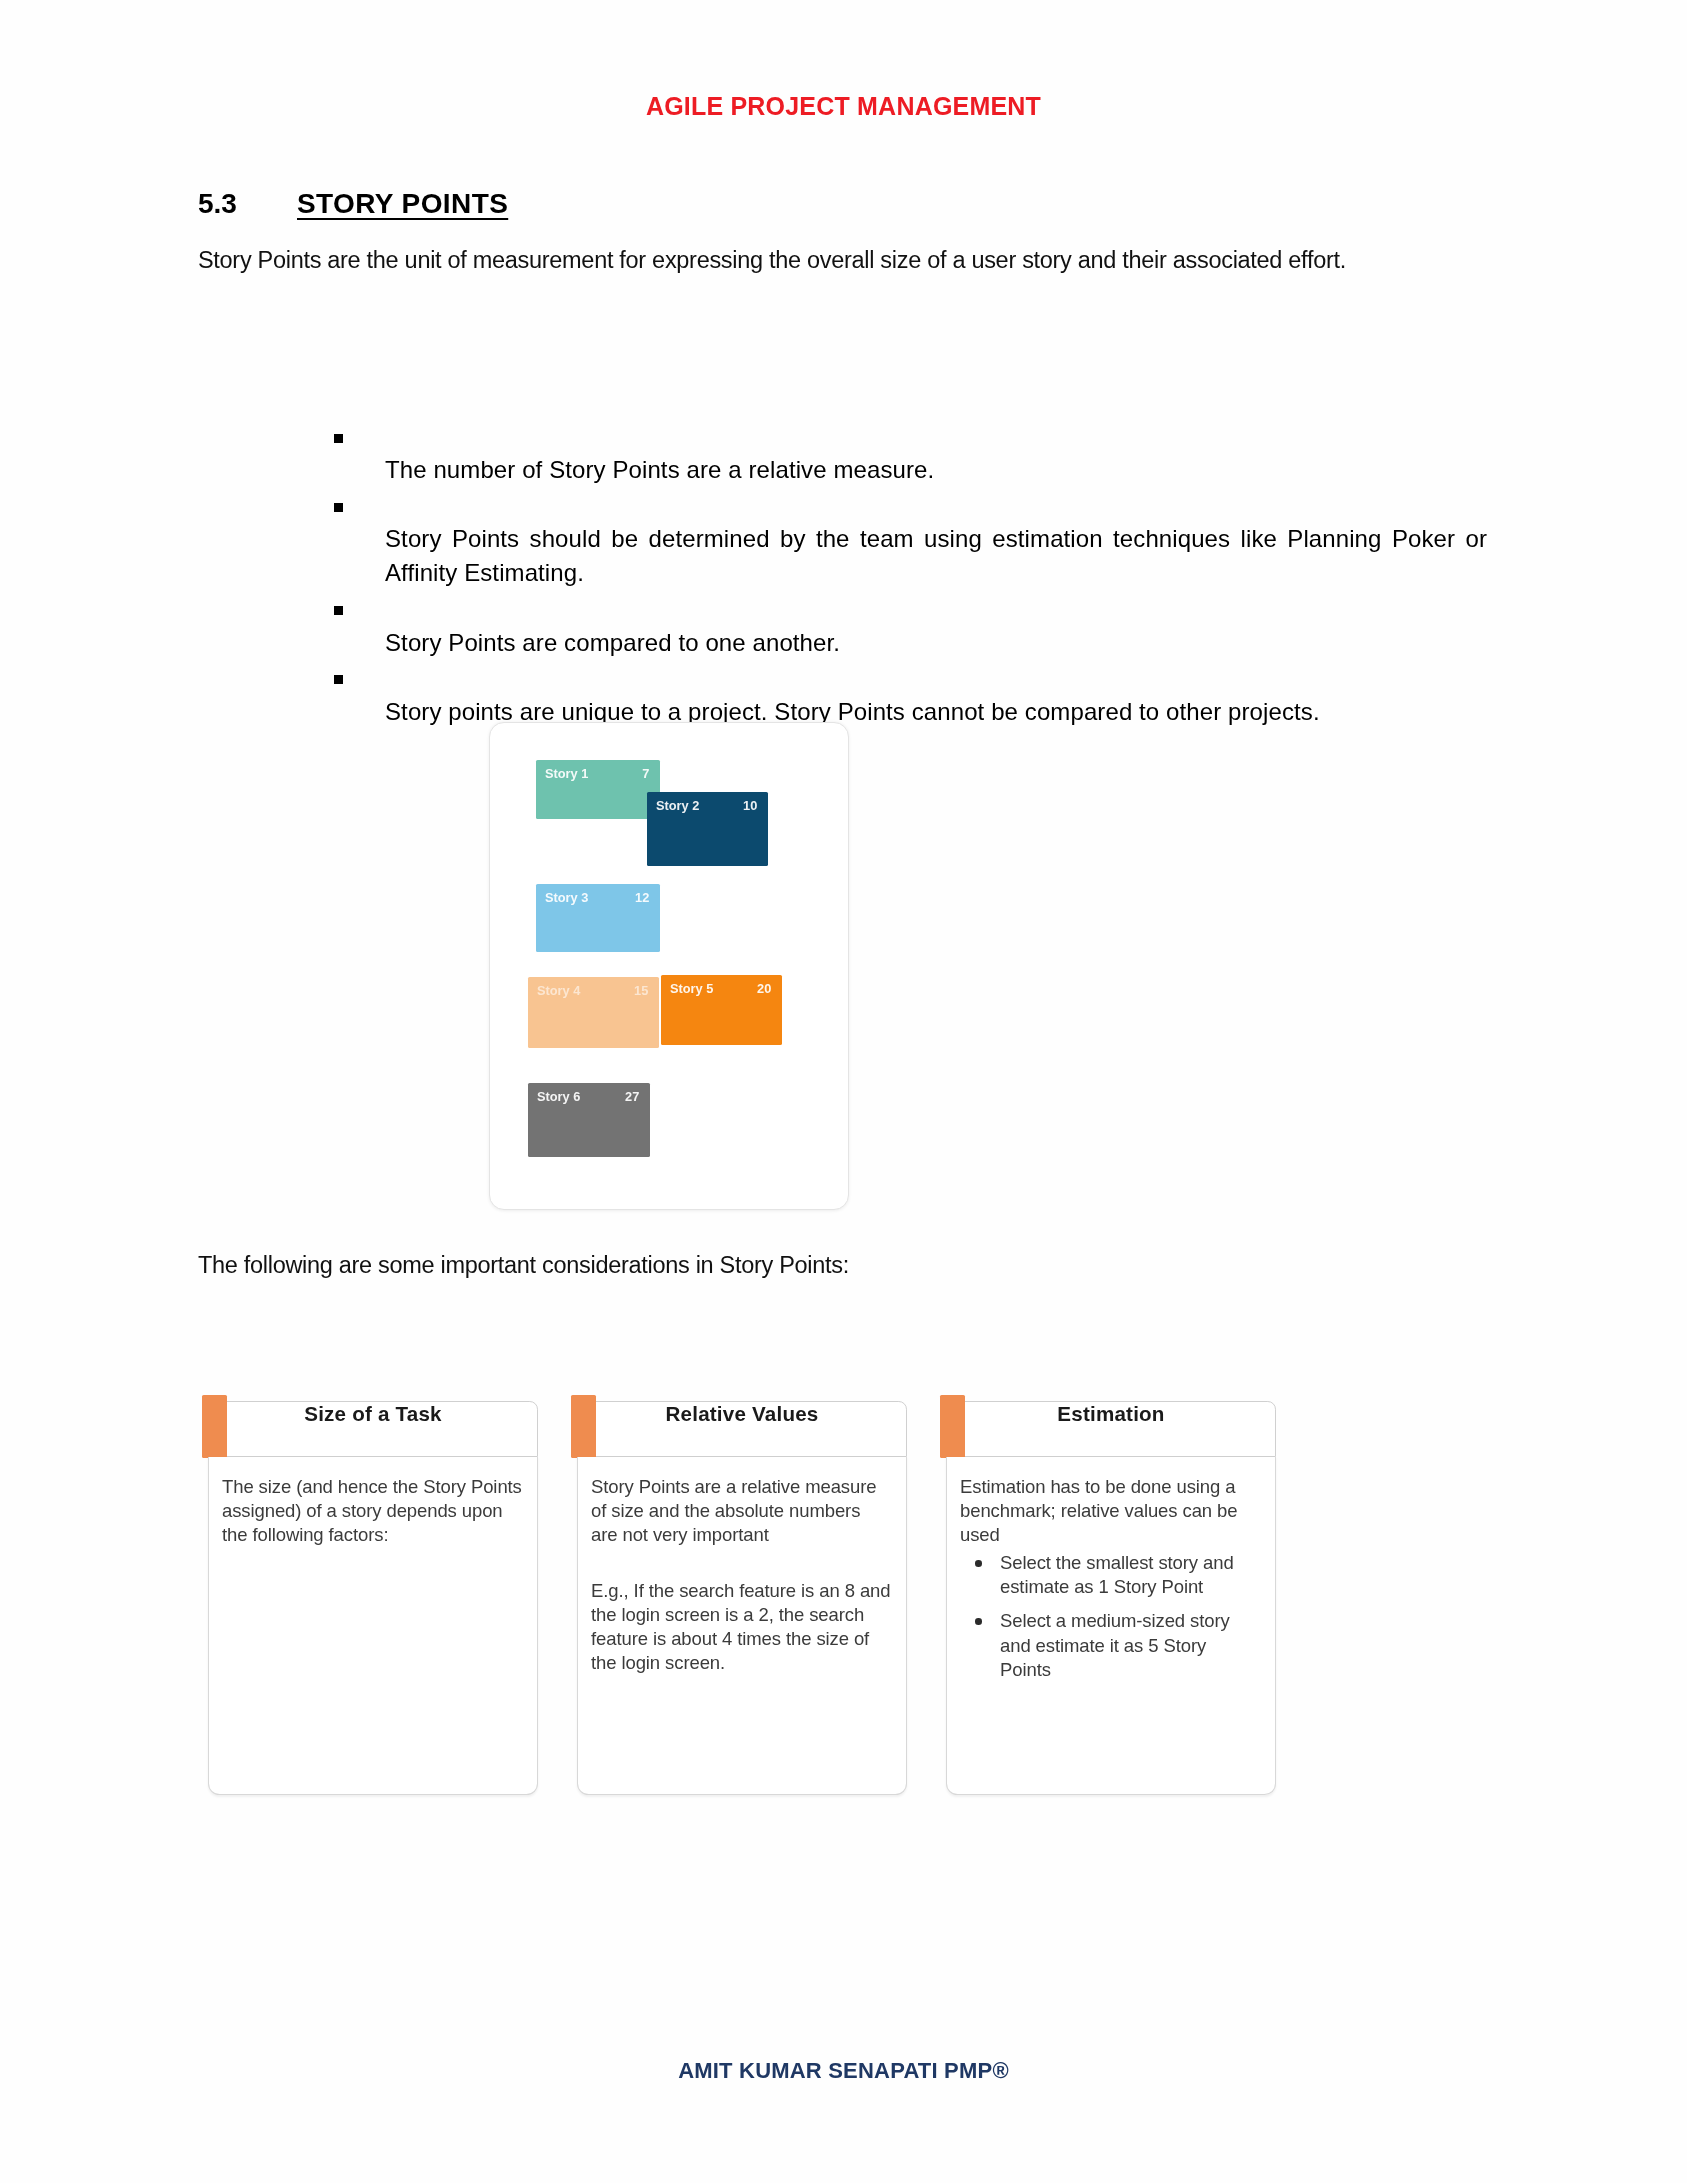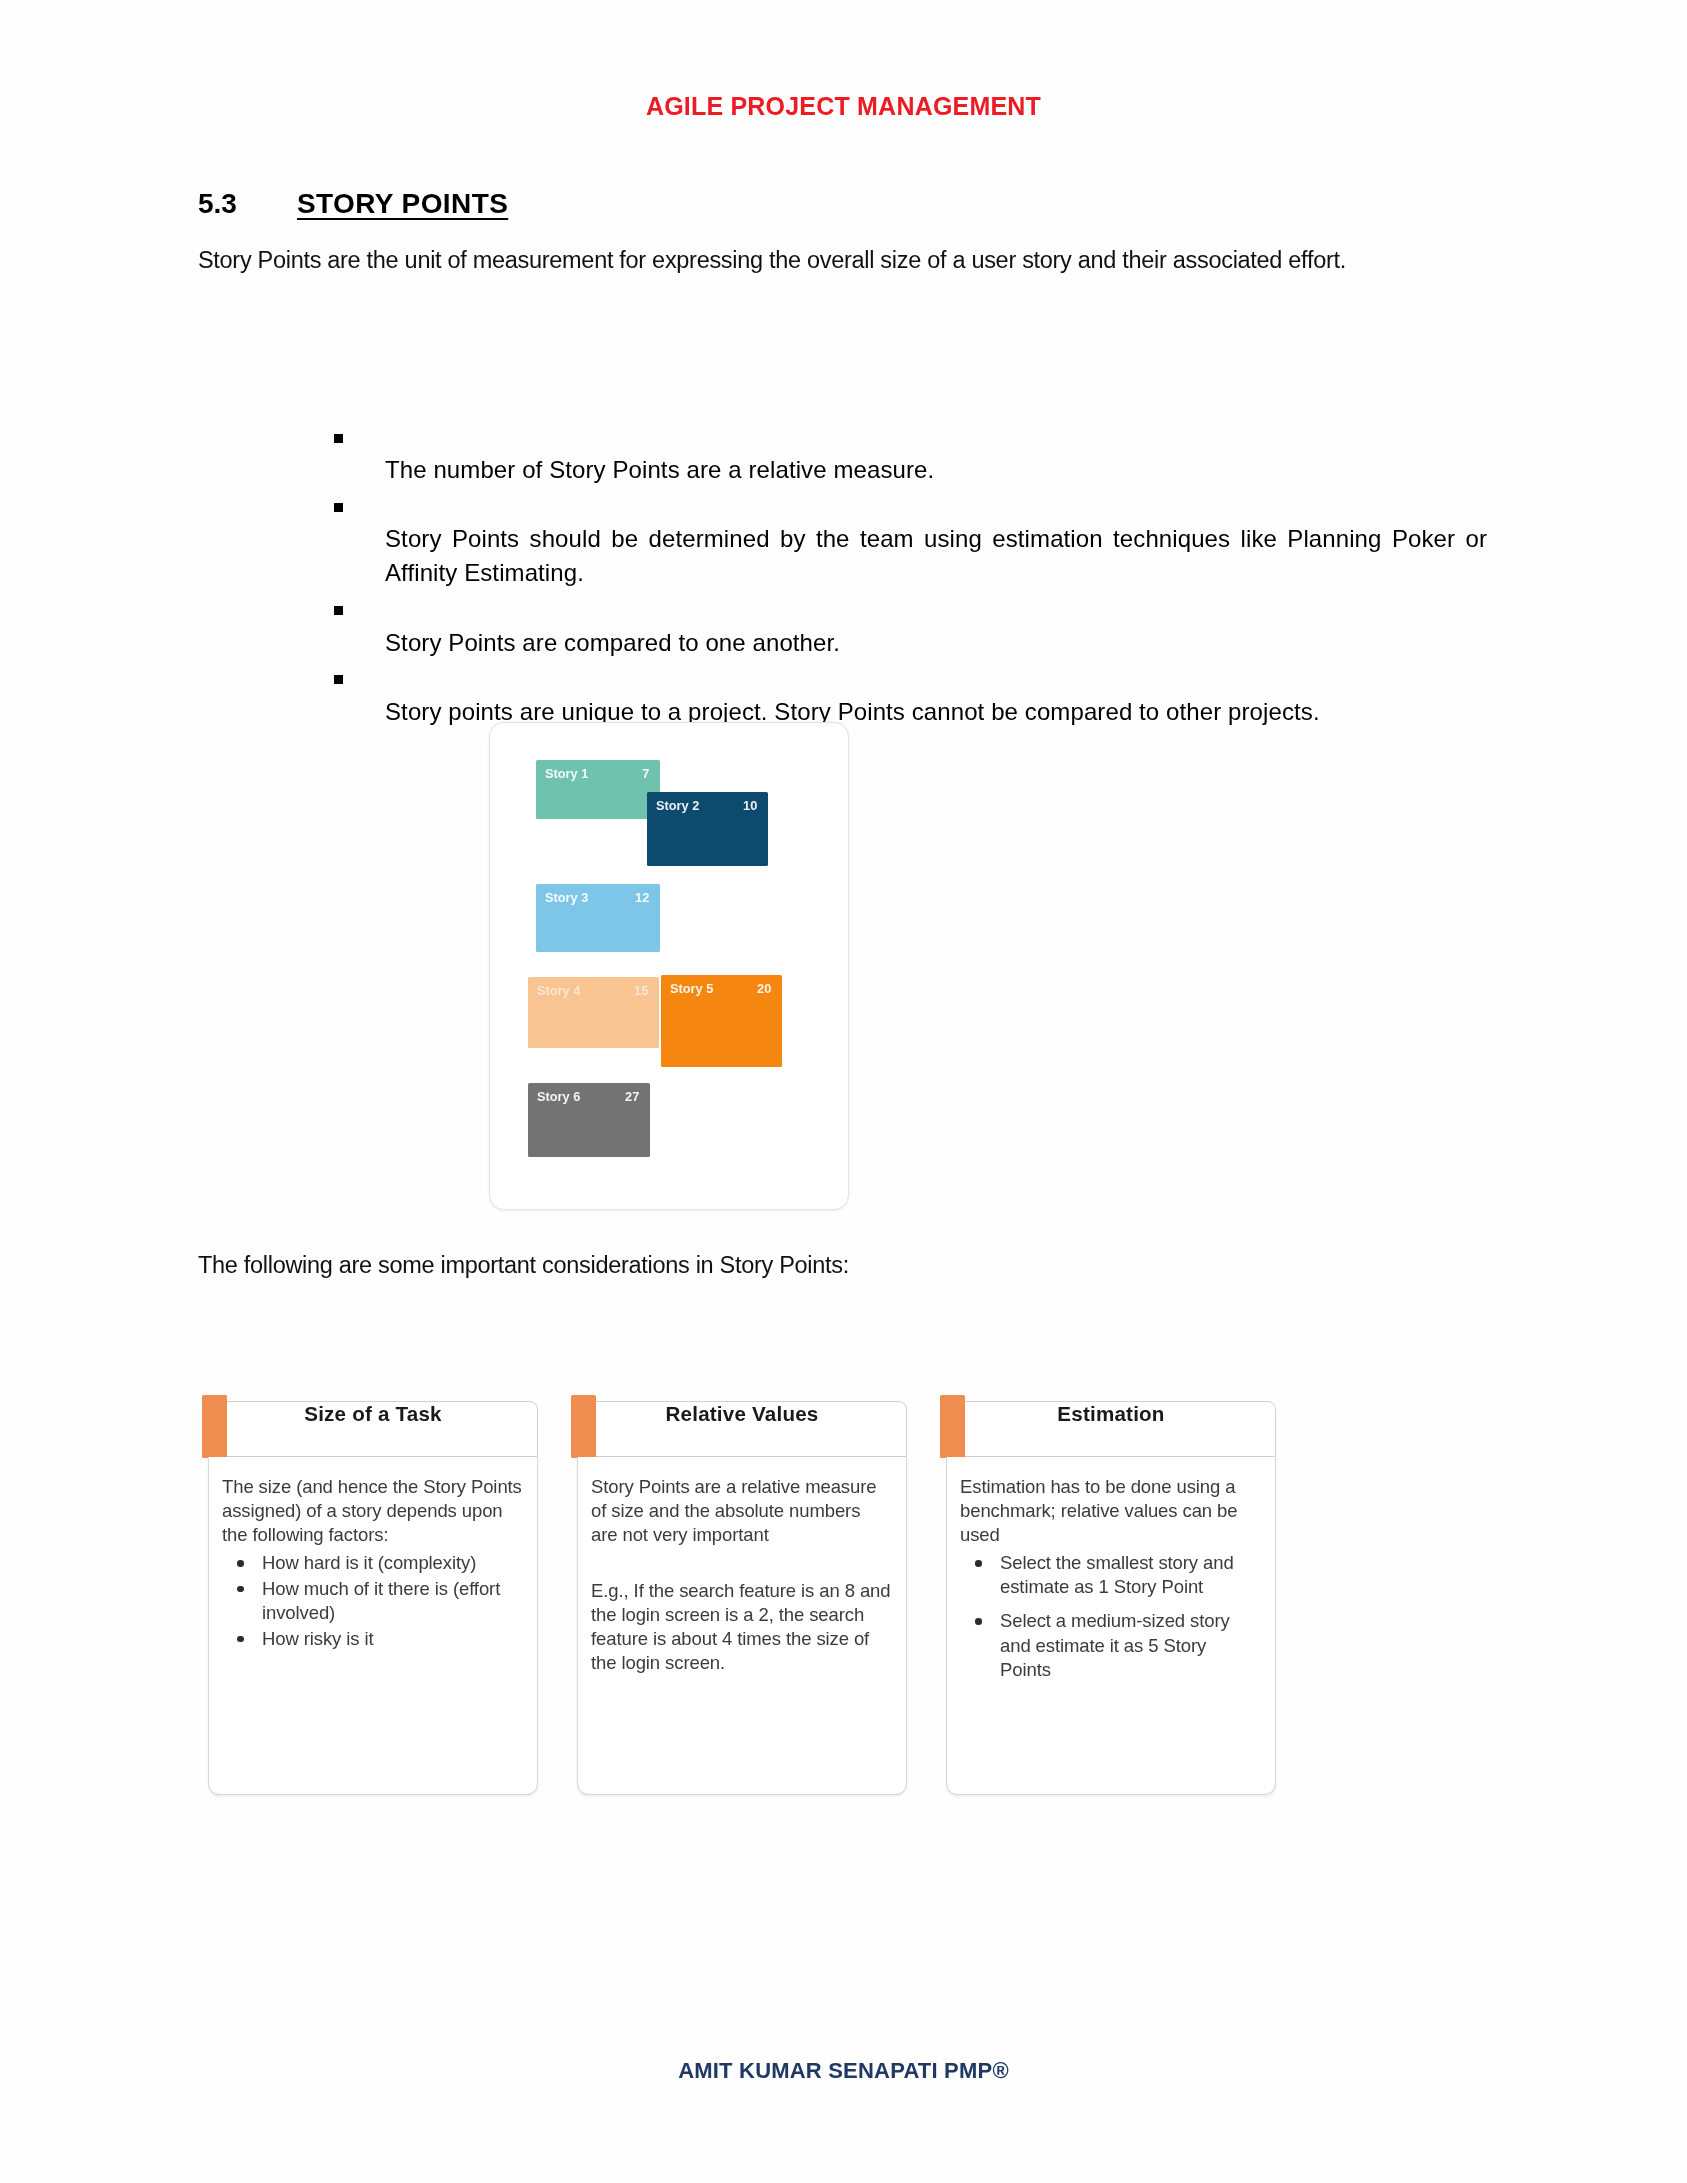--- a/index.html
+++ b/index.html
@@ -313,21 +313,21 @@
     <div class="story-box" style="left:46px; top:161px; width:124px; height:68px; background:#7ec6e8;">
       <span class="sb-label">Story 3</span>
       <span class="sb-value">12</span>
     </div>
 
     <div class="story-box faint" style="left:38px; top:254px; width:131px; height:71px; background:#f8c491;">
       <span class="sb-label">Story 4</span>
       <span class="sb-value">15</span>
     </div>
 
-    <div class="story-box" style="left:171px; top:252px; width:121px; height:92px; background:#f58610;">
+    <div class="story-box" style="left:171px; top:252px; width:121px; height:70px; background:#f58610;">
       <span class="sb-label">Story 5</span>
       <span class="sb-value">20</span>
     </div>
 
     <div class="story-box" style="left:38px; top:360px; width:122px; height:74px; background:#737373;">
       <span class="sb-label">Story 6</span>
       <span class="sb-value">27</span>
     </div>
 
   </div>
@@ -336,25 +336,20 @@
 
   <div class="cards-row">
 
     <div class="card">
       <div class="card-header">
         <span class="card-accent"></span>
         <span class="card-title">Size of a Task</span>
       </div>
       <div class="card-body">
         <p class="card-para">The size (and hence the Story Points assigned) of a story depends upon the following factors:</p>
-        <ul class="card-ul">
-          <li>How hard is it (complexity)</li>
-          <li>How much of it there is (effort involved)</li>
-          <li>How risky is it</li>
-        </ul>
       </div>
     </div>
 
     <div class="card">
       <div class="card-header">
         <span class="card-accent"></span>
         <span class="card-title">Relative Values</span>
       </div>
       <div class="card-body">
         <p class="card-para">Story Points are a relative measure of size and the absolute numbers are not very important</p>

